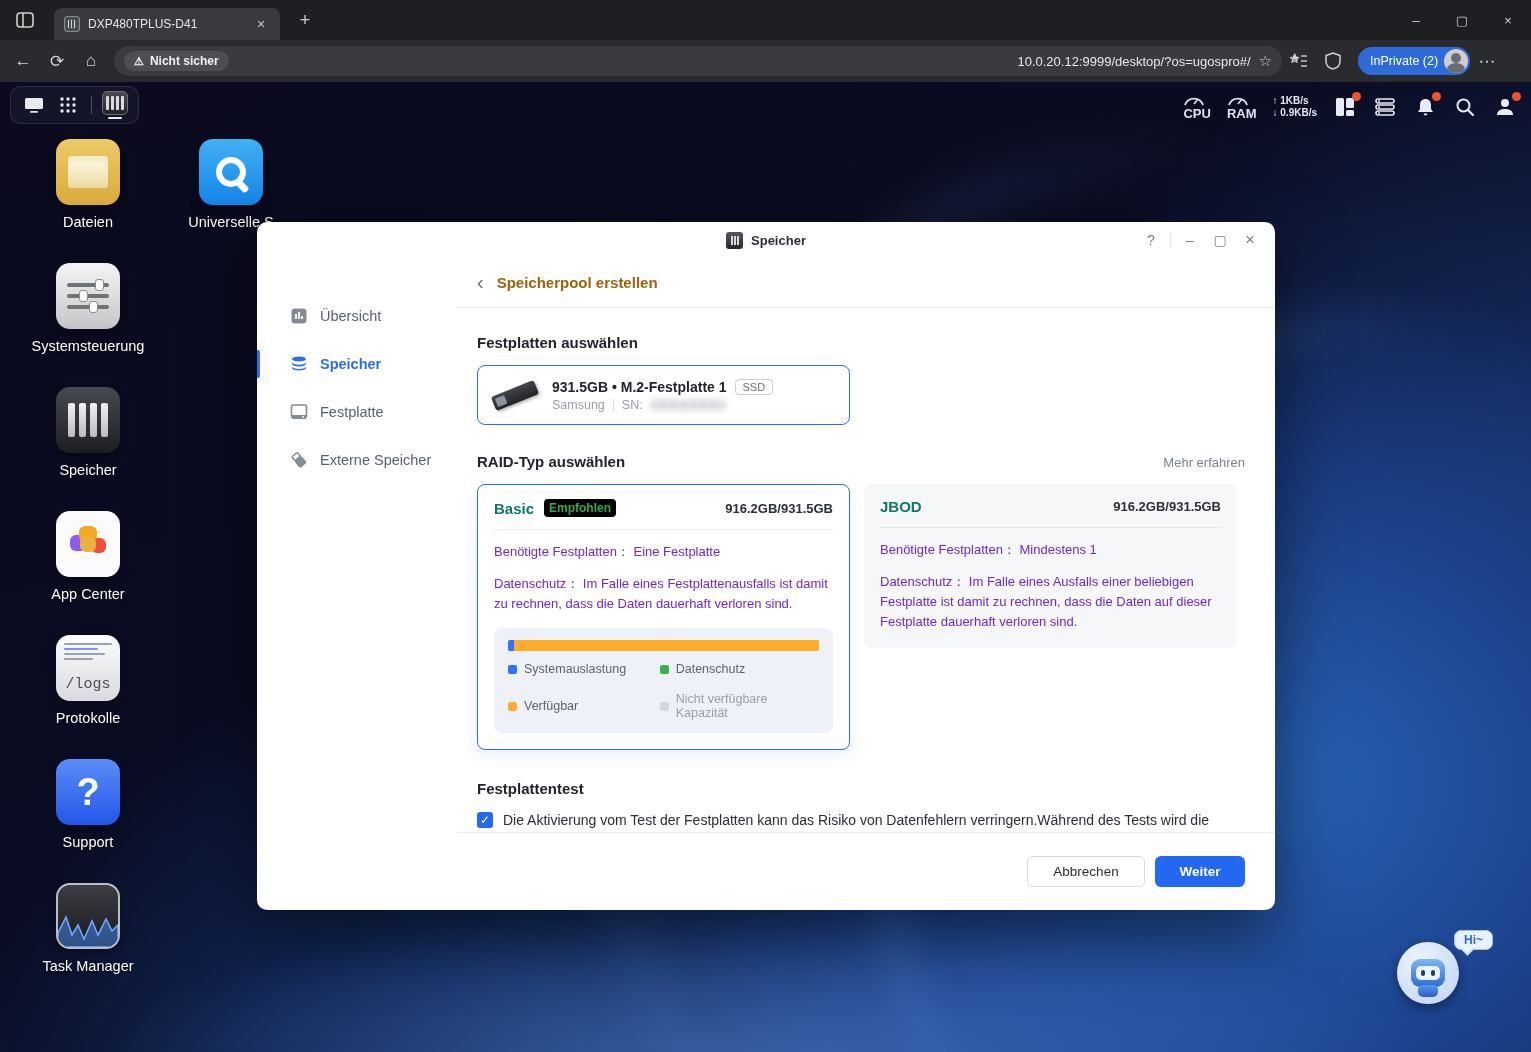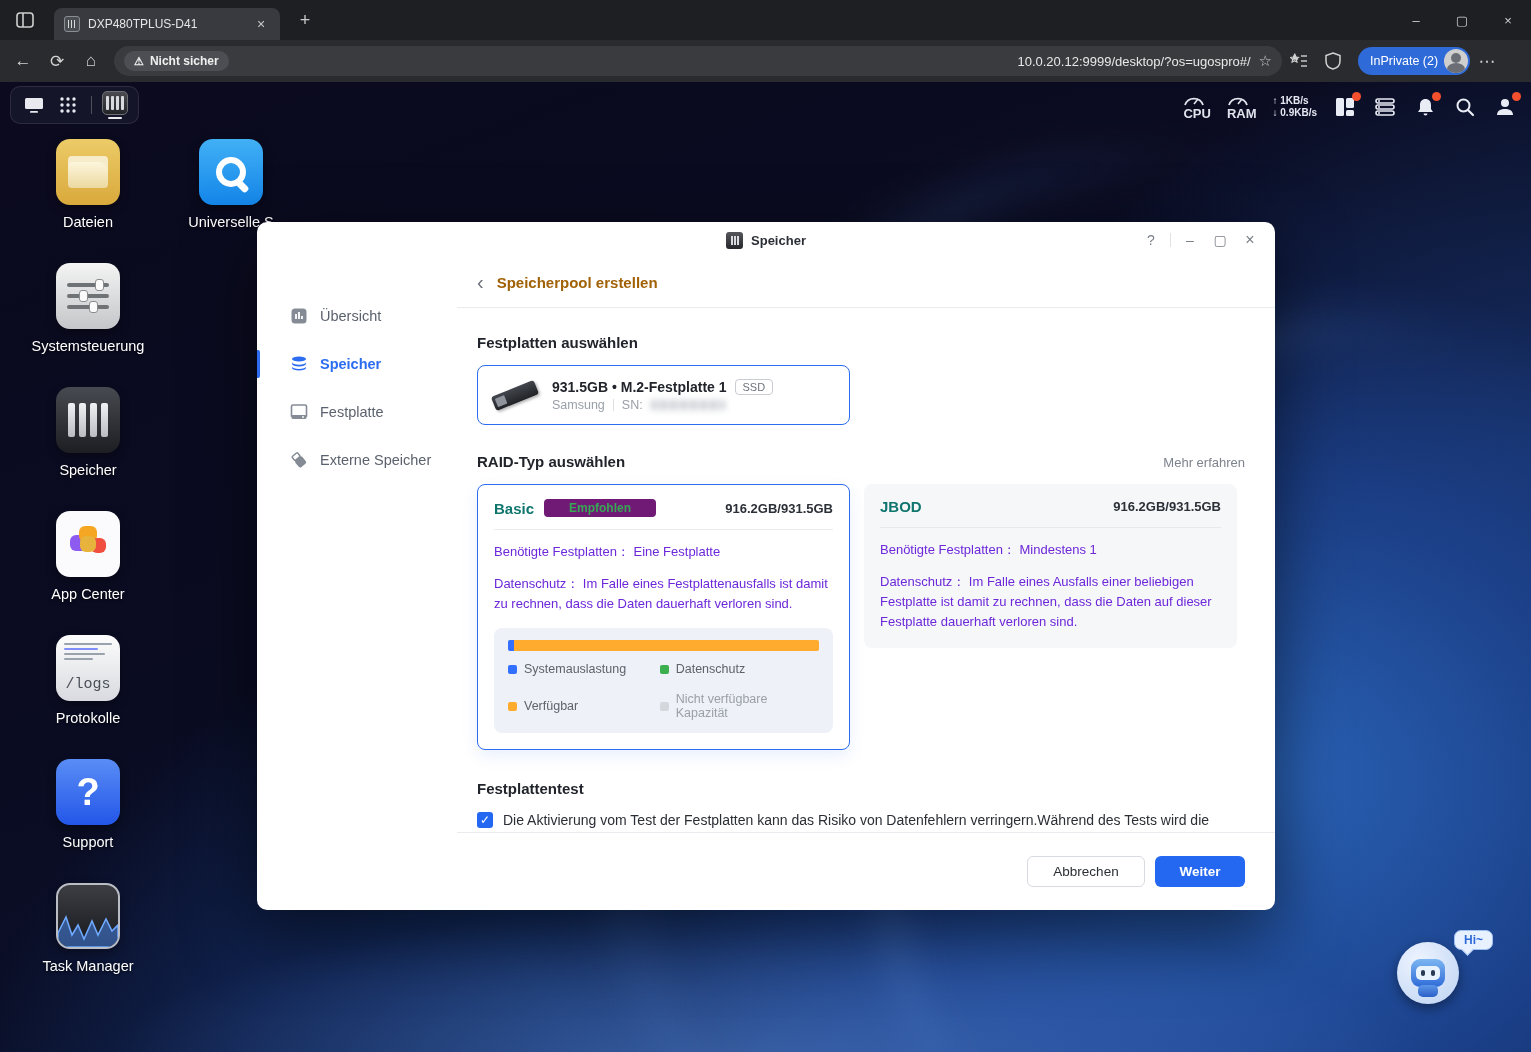--- a/index.html
+++ b/index.html
@@ -135,21 +135,21 @@
   .sn-blur { display:inline-block; width:74px; height:10px; border-radius:2px; background:repeating-linear-gradient(90deg,#b9bdc4 0 5px, #e4e6ea 5px 10px); filter:blur(3px); opacity:.8; }
 
   .raid-head-row { display:flex; align-items:flex-end; justify-content:space-between; margin-bottom:14px; }
   .more-link { font-size:13px; color:#7d838d; }
   .raid-row { display:flex; gap:14px; align-items:flex-start; }
   .raid-card { width:373px; border-radius:8px; padding:14px 16px 16px; }
   .raid-card.selected { border:1px solid #2b6cf0; background:#fff; box-shadow:0 6px 16px rgba(43,108,240,.10); }
   .raid-card.plain { background:#f6f7f9; }
   .raid-top { display:flex; align-items:center; gap:10px; padding-bottom:12px; border-bottom:1px solid #ececef; }
   .raid-name { font-size:15px; font-weight:bold; color:#0f766e; }
-  .rec-badge { font-size:12px; font-weight:bold; color:#36a854; background:#701a75; border-radius:4px; padding:2px 25px; }
+  .rec-badge { font-size:12px; font-weight:bold; color:#36a854; background:#000000; border-radius:4px; padding:2px 5px; }
   .raid-cap { margin-left:auto; font-size:13px; font-weight:bold; color:#2b2f36; }
   .raid-txt { font-size:13px; color:#6d28d9; line-height:20px; margin-top:12px; }
   .legend-panel { margin-top:14px; background:#eef1f7; border-radius:8px; padding:12px 14px 13px; }
   .cap-bar { height:11px; border-radius:2px; overflow:hidden; display:flex; background:#dfe3ea; }
   .cap-bar span { display:block; height:100%; }
   .legend-grid { display:grid; grid-template-columns:1fr 1.05fr; row-gap:16px; margin-top:11px; }
   .leg-item { display:flex; align-items:center; gap:7px; font-size:12.5px; color:#5d636d; }
   .leg-item .sw { width:9px; height:9px; border-radius:2px; flex:0 0 9px; }
   .leg-item.muted { color:#9aa0a9; }
 

